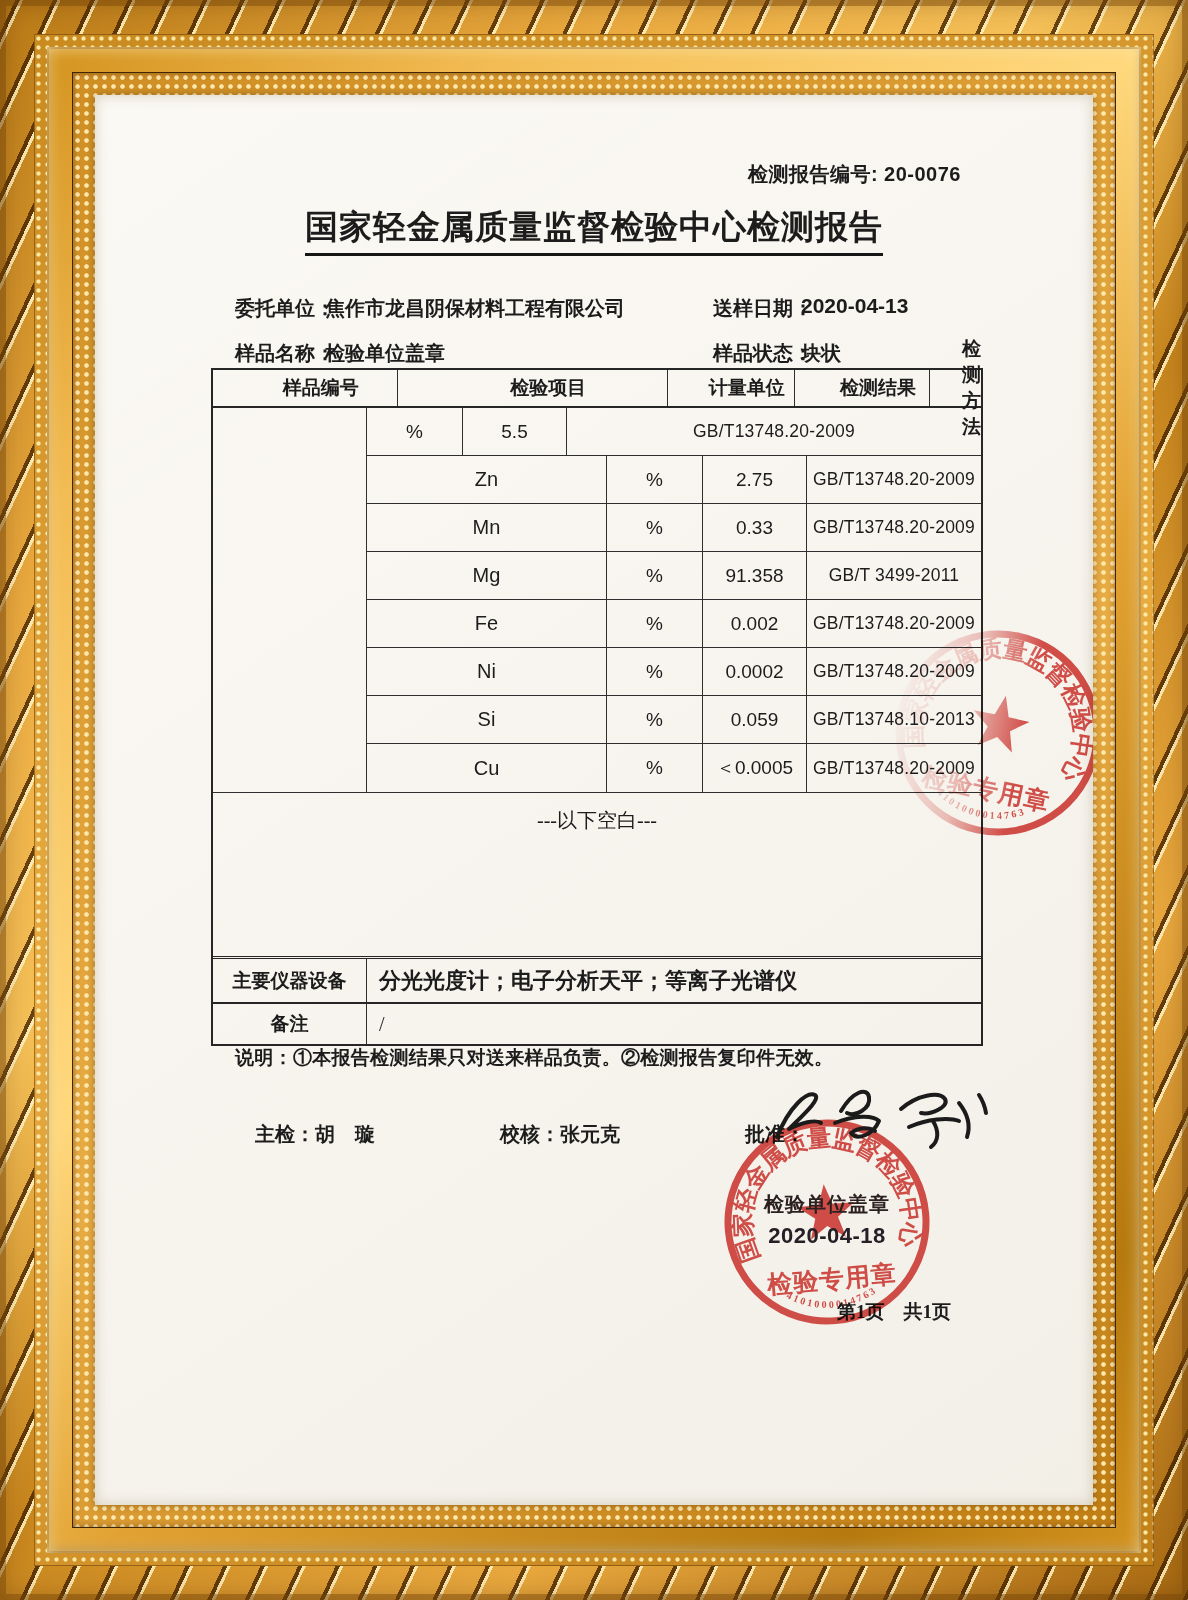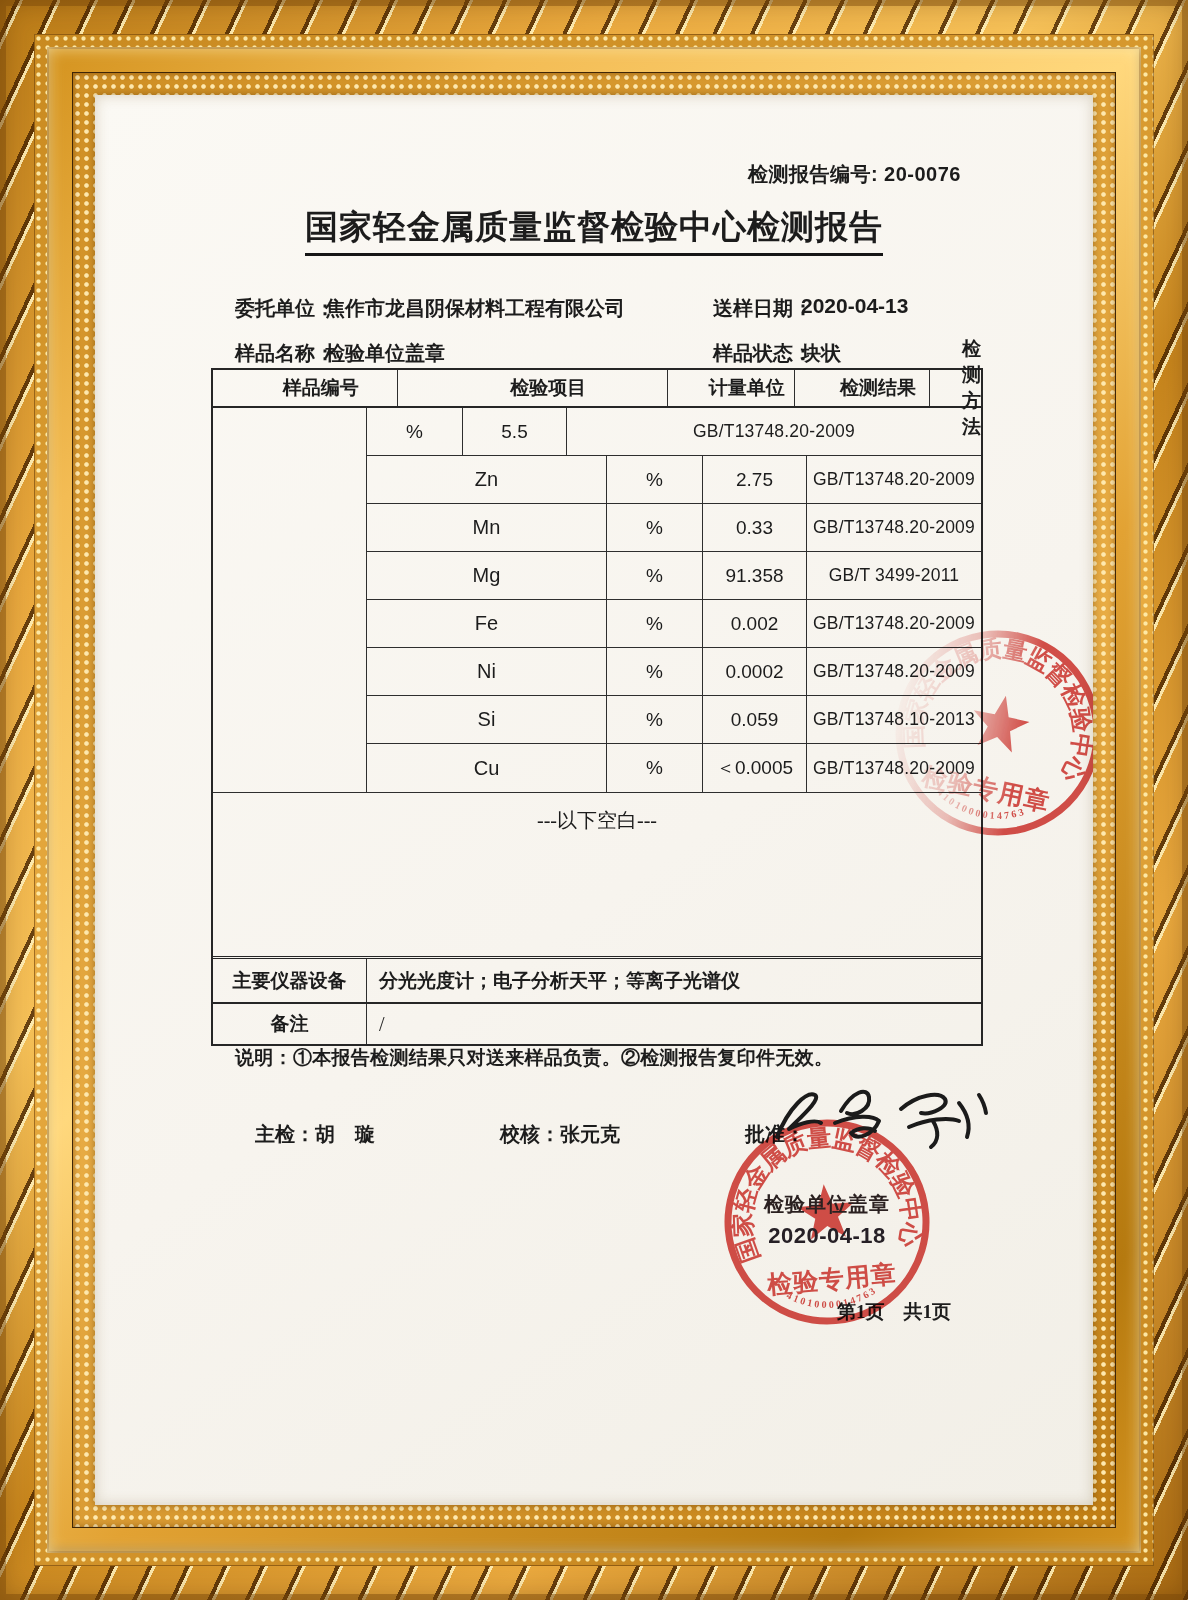--- a/index.html
+++ b/index.html
@@ -75,21 +75,21 @@
   .drow .item { font-size:20px; }
   .drow .unit, .drow .result { font-size:19px; }
   .drow .method { font-size:17.5px; letter-spacing:.2px; }
   .blank-sec { height:164px; border-top:1.5px solid #2e2e2e; position:relative; }
   .blank-note { position:absolute; top:14px; left:0; width:100%; text-align:center;
     font-family:"Liberation Serif","DejaVu Serif",serif; font-size:20px; }
   .instr-row { height:46px; border-top:3px double #262626; }
   .instr-row .lbl, .rem-row .lbl { width:154px; border-right:1.5px solid #2e2e2e;
     font-family:"Liberation Serif","DejaVu Serif",serif; font-weight:700; font-size:19px;text-align:right; }
   .instr-row .val, .rem-row .val { flex:1; justify-content:flex-start; padding-left:12px;
-    font-family:"Liberation Serif","DejaVu Serif",serif; font-weight:700; font-size:19px; }
+    font-family:"Liberation Serif","DejaVu Serif",serif; font-weight:700; font-size:22px; }
   .rem-row { height:42px; border-top:2px solid #262626; }
   .rem-row .val { font-weight:400; font-size:20px; }
 
   .note-line { top:950px; left:140px; font-size:19px; font-weight:700; letter-spacing:.3px; }
 
   .sig-row { top:1026px; font-size:20px; font-weight:700; }
   .sig-zj { left:160px; } .sig-xh { left:405px; } .sig-pz { left:650px; }
 
   .handwriting { left:668px; top:982px; width:230px; height:90px; z-index:7; }
 

